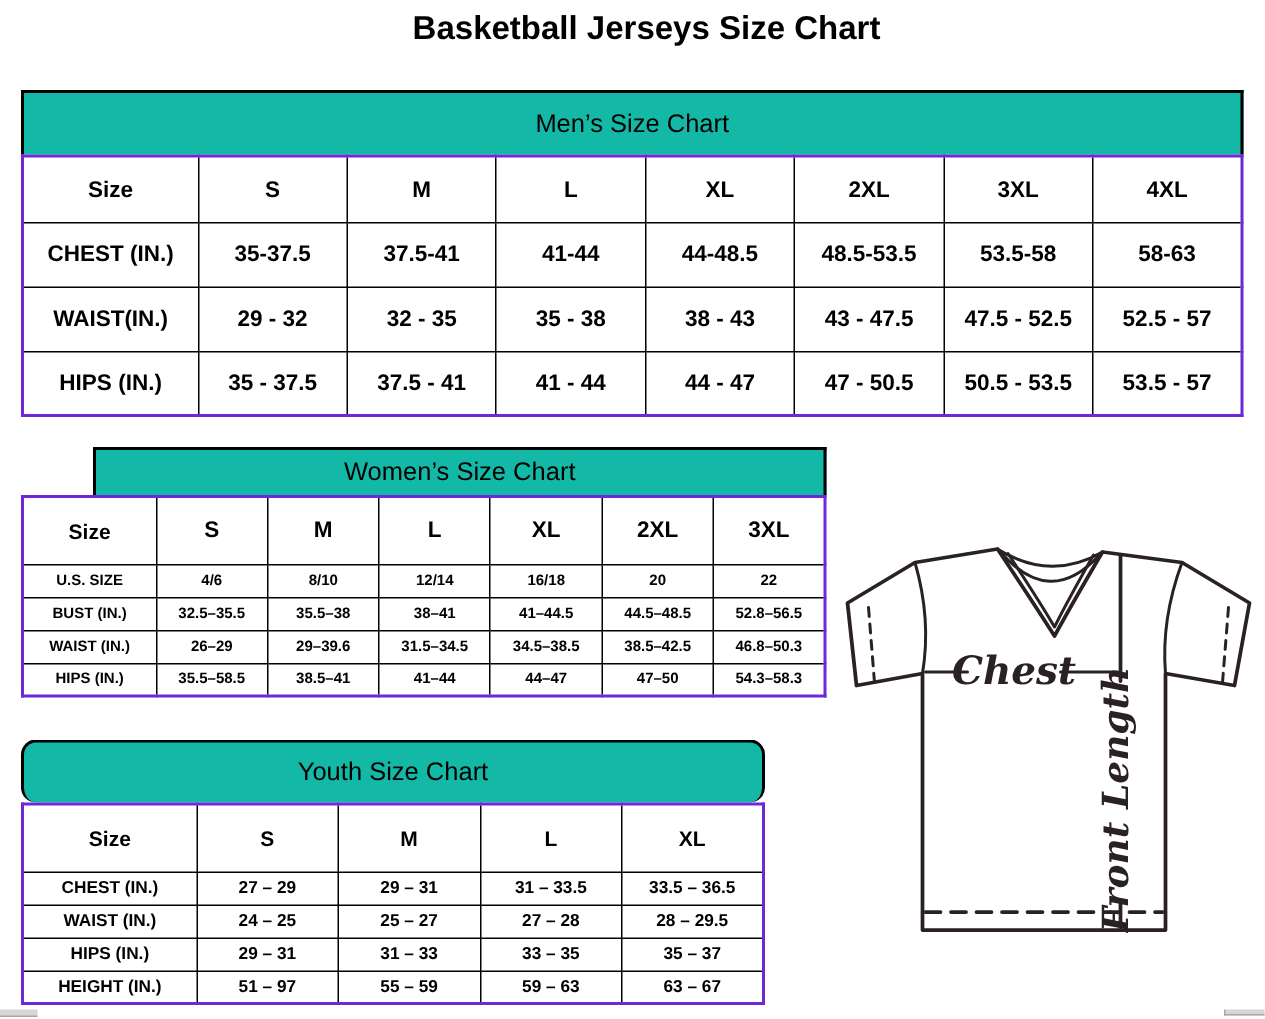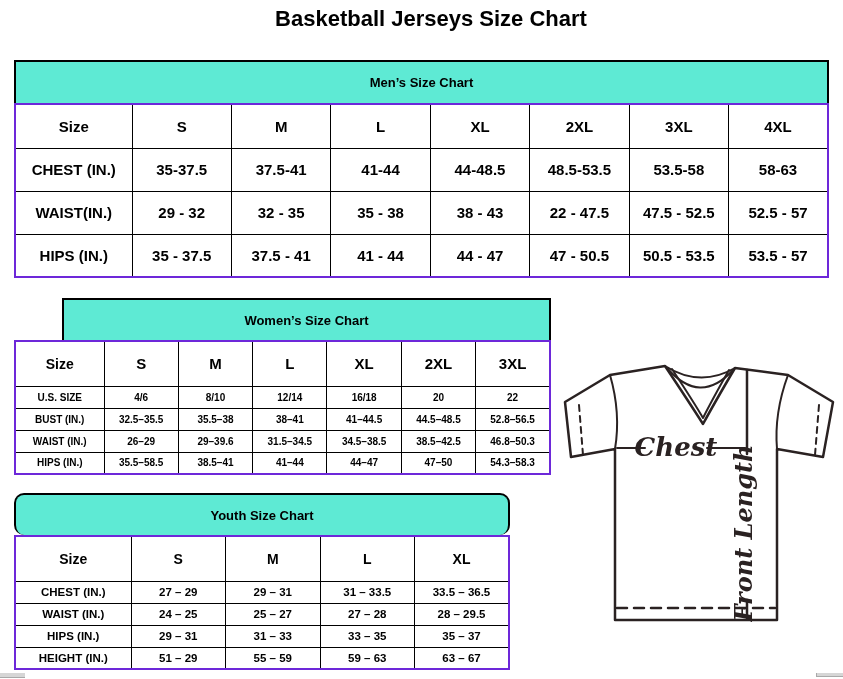--- a/index.html
+++ b/index.html
@@ -12,25 +12,25 @@
     font-family: "Liberation Sans", sans-serif;
     color: #000;
   }
   .page-title {
     position: absolute; top: 6px; left: 0; width: 843px;
     text-align: center;
     font-size: 22px; font-weight: bold; padding-left: 19px;
   }
   .chart-block { position: absolute; }
   .chart-title {
-    background: #5eead4;
+    background: #14b8a6;
     border: 2px solid #000;
     border-bottom: none;
     display: flex; align-items: center; justify-content: center;
-    font-weight: bold; font-size: 13px;
+    font-weight: normal; font-size: 17px;
   }
   table {
     border-collapse: collapse;
     table-layout: fixed;
     width: 100%;
     border: 2px solid #6d28d9;
   }
   th, td {
     border: 1.5px solid #000;
     text-align: center;
@@ -42,21 +42,21 @@
   }
   
   #men-block { left: 14px; top: 60px; width: 815px; }
   #men-block .chart-title { height: 43px; }
   #men-block thead tr { height: 44px; }
   #men-block tbody tr { height: 43px; }
   #men-block th, #men-block td { font-size: 15px; }
   #men-block .corner { width: 117px; }
   
   #women-block { left: 14px; top: 298px; width: 537px; }
-  #women-block .chart-title { height: 42px; margin-left: 48px; }
+  #women-block .chart-title { height: 32px; margin-left: 48px; }
   #women-block thead tr { height: 45px; }
   #women-block tbody tr { height: 22px; }
   #women-block thead th { font-size: 15px; }
   #women-block tbody th, #women-block tbody td { font-size: 10px; margin-left: 22px; }
   #women-block .corner { width: 89px; font-size: 14px; }
   
   #youth-block { left: 14px; top: 493px; width: 496px; }
   #youth-block .chart-title { height: 42px; border-radius: 10px; }
   #youth-block thead tr { height: 45px; }
   #youth-block tbody tr { height: 22px; }
@@ -111,21 +111,21 @@
           <td>48.5-53.5</td>
           <td>53.5-58</td>
           <td>58-63</td>
         </tr>
         <tr>
           <th>WAIST(IN.)</th>
           <td>29 - 32</td>
           <td>32 - 35</td>
           <td>35 - 38</td>
           <td>38 - 43</td>
-          <td>22 - 47.5</td>
+          <td>43 - 47.5</td>
           <td>47.5 - 52.5</td>
           <td>52.5 - 57</td>
         </tr>
         <tr>
           <th>HIPS (IN.)</th>
           <td>35 - 37.5</td>
           <td>37.5 - 41</td>
           <td>41 - 44</td>
           <td>44 - 47</td>
           <td>47 - 50.5</td>
@@ -220,21 +220,21 @@
         </tr>
         <tr>
           <th>HIPS (IN.)</th>
           <td>29 – 31</td>
           <td>31 – 33</td>
           <td>33 – 35</td>
           <td>35 – 37</td>
         </tr>
         <tr>
           <th>HEIGHT (IN.)</th>
-          <td>51 – 29</td>
+          <td>51 – 97</td>
           <td>55 – 59</td>
           <td>59 – 63</td>
           <td>63 – 67</td>
         </tr>
       </tbody>
     </table>
 </div>
 
 <div id="jersey">
   <svg width="288" height="274" viewBox="0 0 288 274" xmlns="http://www.w3.org/2000/svg">

